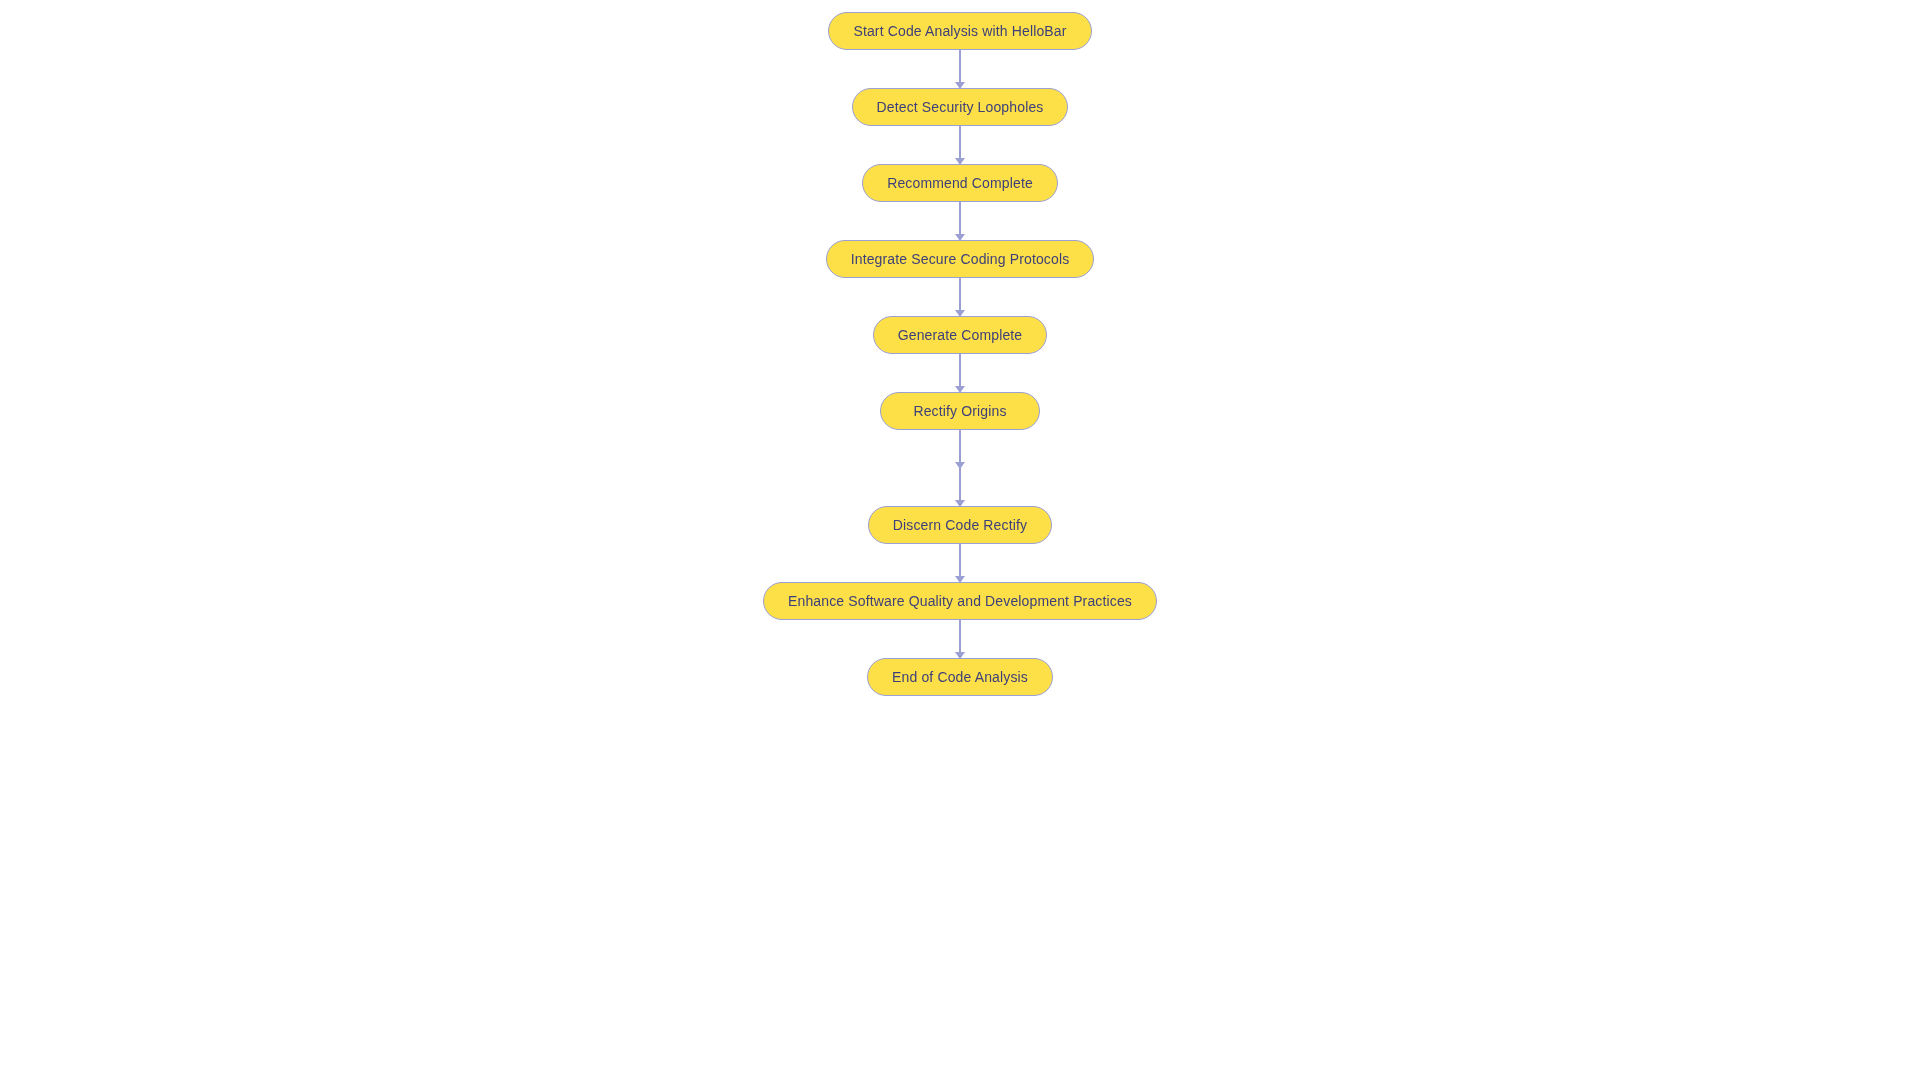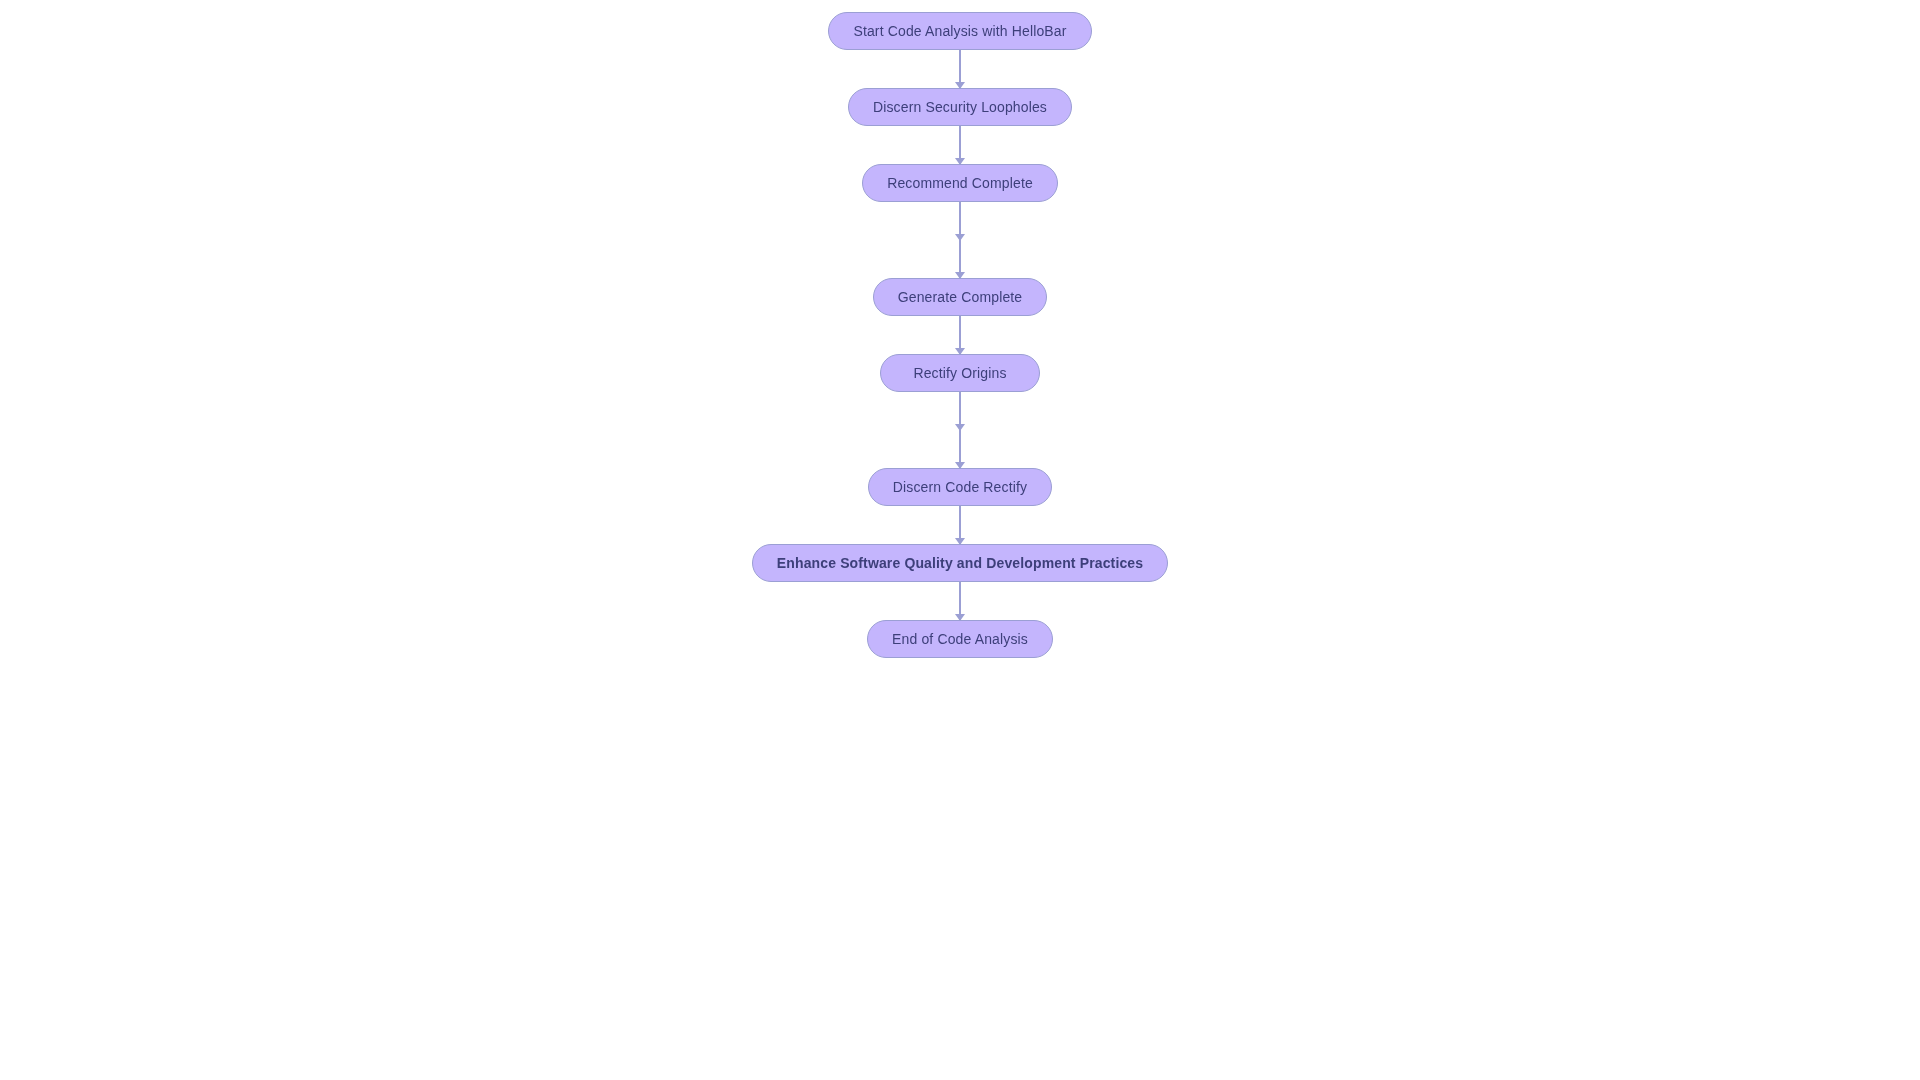--- a/index.html
+++ b/index.html
@@ -22,35 +22,34 @@
     .flowchart-container {
       display: flex;
       flex-direction: column;
       align-items: center;
       padding-top: 12px;
       gap: 0;
     }
 
     .flow-node {
       border-radius: 20px;
-      background: #c4b5fd;
+      background: #fde047;
       border: 1.5px solid #9b9fd4;
       color: #3d3f7a;
       font-size: 14px;
       font-weight: 400;
       padding: 10px 24px;
       text-align: center;
       white-space: nowrap;
       min-width: 160px;
       letter-spacing: 0.01em;
     }
 
     .flow-node.wide {
       min-width: 300px;
-      font-weight: bold;
     }
 
     .connector {
       width: 2px;
       height: 38px;
       background: #9b9fd4;
       flex-shrink: 0;
       position: relative;
     }
 
@@ -67,24 +66,25 @@
       border-top: 7px solid #9b9fd4;
     }
   </style>
 </head>
 <body>
 
 <div class="flowchart-container">
 
 <div class="flow-node">Start Code Analysis with HelloBar</div>
     <div class="connector"></div>
-    <div class="flow-node">Discern Security Loopholes</div>
+    <div class="flow-node">Detect Security Loopholes</div>
     <div class="connector"></div>
     <div class="flow-node">Recommend Complete</div>
     <div class="connector"></div>
+    <div class="flow-node">Integrate Secure Coding Protocols</div>
     <div class="connector"></div>
     <div class="flow-node">Generate Complete</div>
     <div class="connector"></div>
     <div class="flow-node">Rectify Origins</div>
     <div class="connector"></div>
     <div class="connector"></div>
     <div class="flow-node">Discern Code Rectify</div>
     <div class="connector"></div>
     <div class="flow-node wide">Enhance Software Quality and Development Practices</div>
     <div class="connector"></div>

